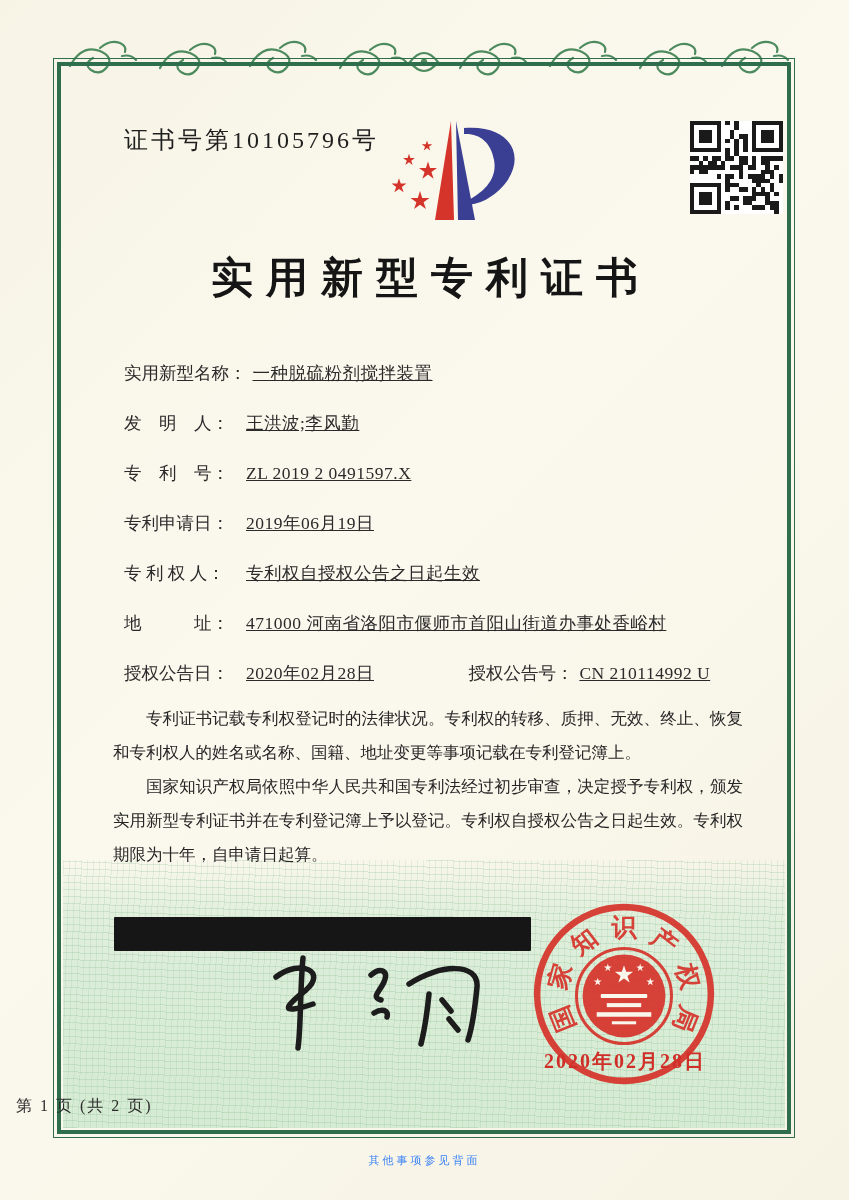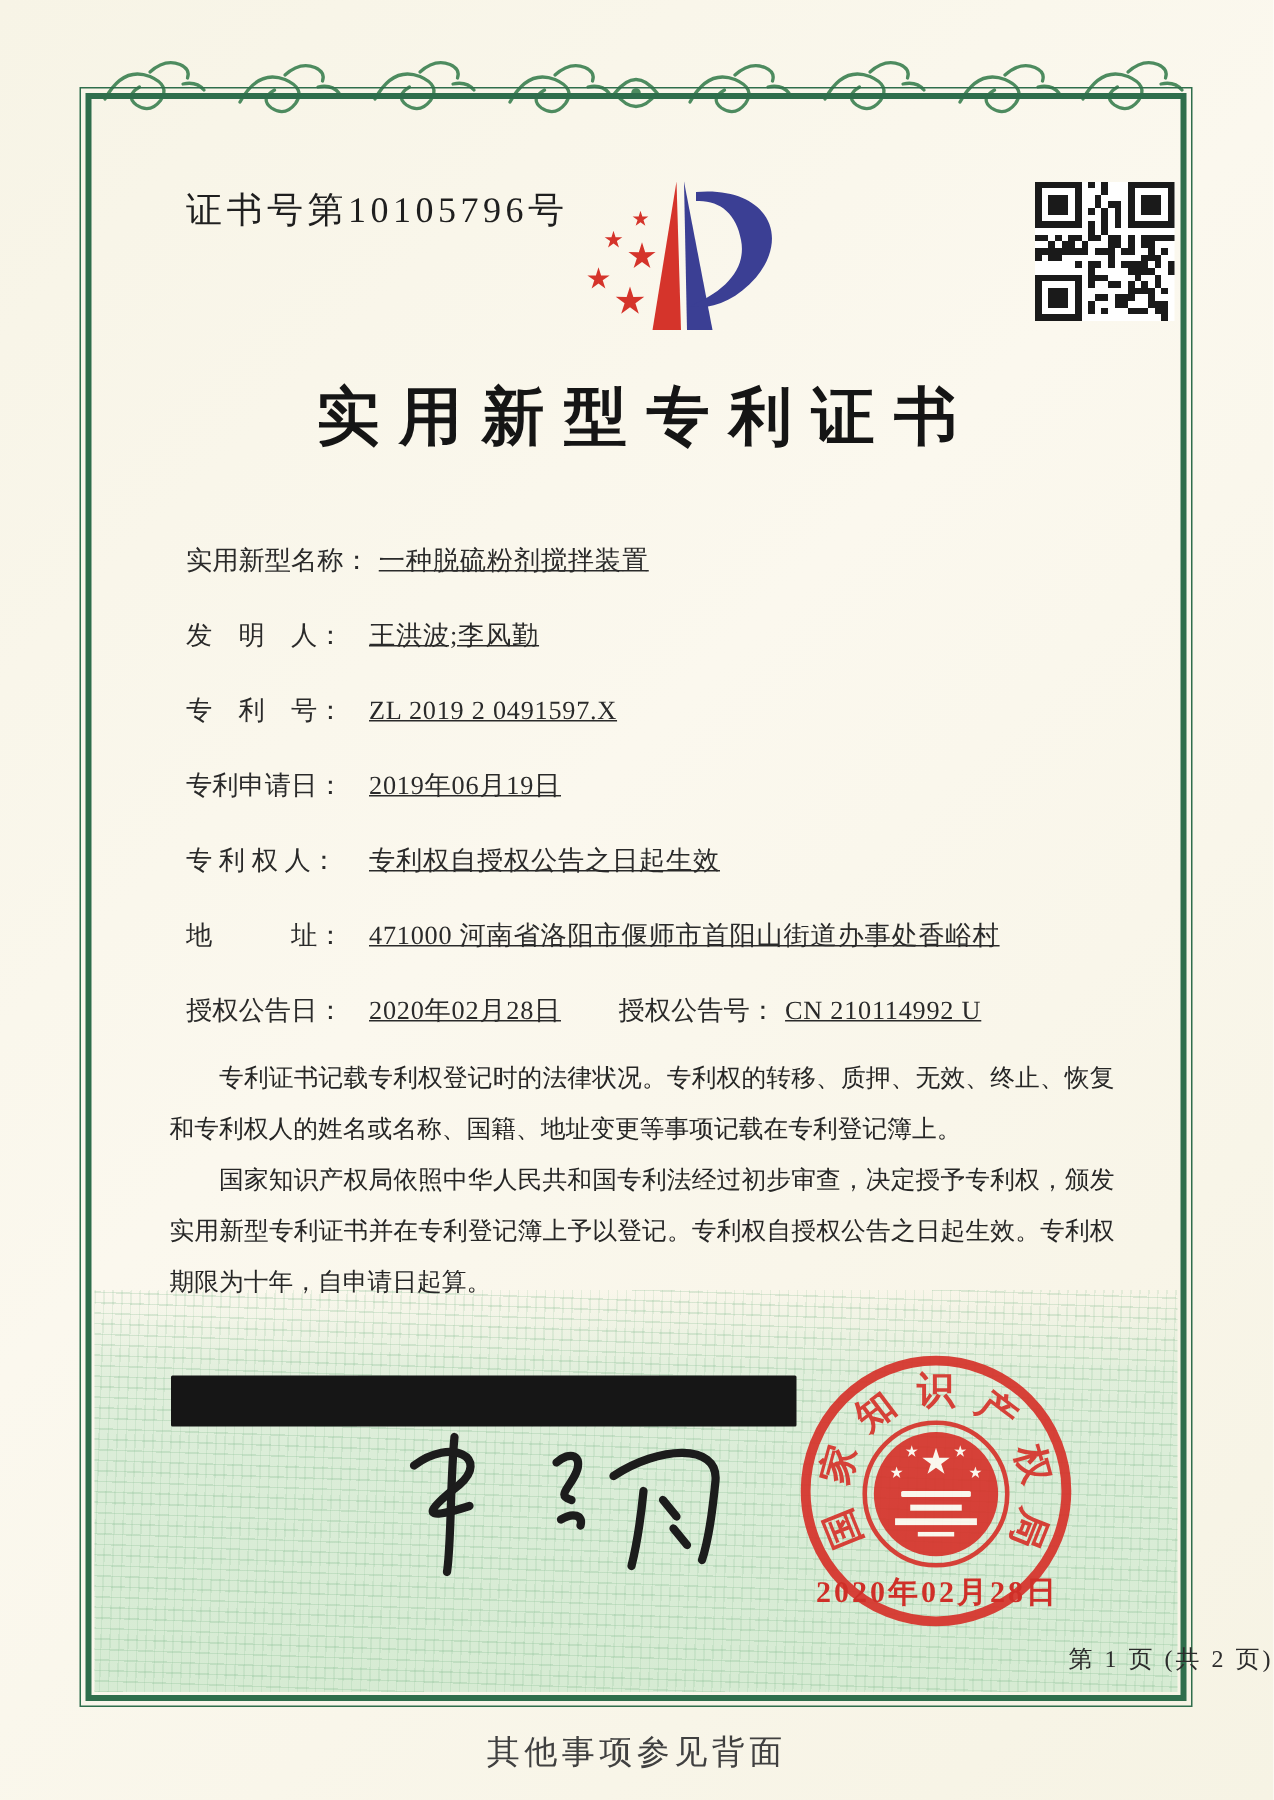--- a/index.html
+++ b/index.html
@@ -30,38 +30,38 @@
   .logo{position:absolute;left:372px;top:108px;width:165px;height:130px;z-index:4;}
   .qr{position:absolute;left:690px;top:121px;width:93px;height:93px;z-index:4;}
   .title{
     position:absolute;left:0;right:0;top:250px;text-align:center;z-index:4;
     font-size:42px;font-weight:600;letter-spacing:13px;text-indent:13px;color:#151515;
   }
   .fields{position:absolute;left:124px;top:360px;width:616px;z-index:4;font-size:17.5px;color:#2a2a2a;}
   .field{margin-bottom:24px;line-height:26px;white-space:nowrap;}
   .f-label{display:inline-block;min-width:116px;}
   .f-val{margin-left:6px;letter-spacing:.5px;text-decoration:underline;}
-  .grant2{margin-left:34px;}
+  .grant2{margin-left:90px;}
   .paras{
     position:absolute;left:113px;top:702px;width:630px;z-index:4;
     font-size:16.5px;line-height:34px;color:#262626;text-align:justify;
   }
   .paras p{margin:0;text-indent:2em;}
   .scan-bar{position:absolute;left:114px;top:917px;width:417px;height:34px;background:#161616;z-index:5;border-radius:1px;}
   .signer{position:absolute;left:130px;top:972px;z-index:6;font-size:19px;letter-spacing:4px;color:#1d1d1d;
     font-family:"DejaVu Sans","Liberation Sans",sans-serif;}
   .signer div{margin-bottom:14px;}
   .signature{position:absolute;left:243px;top:942px;width:245px;height:115px;z-index:6;}
   .seal{position:absolute;left:528px;top:898px;width:192px;height:192px;z-index:6;opacity:.93;}
   .seal-date{
     position:absolute;left:520px;top:1048px;width:210px;text-align:center;z-index:7;
     color:#cf2f28;font-size:20px;letter-spacing:2px;font-weight:600;
   }
-  .page-num{position:absolute;left:0;right:0;top:1096px;text-align:right;z-index:6;font-size:16px;letter-spacing:2px;color:#2c2c2c;padding-left:16px;}
-  .back-note{position:absolute;left:0;right:0;top:1153px;text-align:center;z-index:4;font-size:22px;letter-spacing:3px;color:#404040;}
+  .page-num{position:absolute;left:0;right:0;top:1096px;text-align:left;z-index:6;font-size:16px;letter-spacing:2px;color:#2c2c2c;padding-left:16px;}
+  .back-note{position:absolute;left:0;right:0;top:1153px;text-align:center;z-index:4;font-size:11px;letter-spacing:3px;color:#3b82f6;}
   svg{display:block;}
 </style>
 </head>
 <body>
 
 <div class="page">
 
   <svg class="top-flourish" viewBox="0 0 749 50">
     <defs>
       <g id="curl" fill="none" stroke="#4d8b5f" stroke-width="2.2" stroke-linecap="round">

